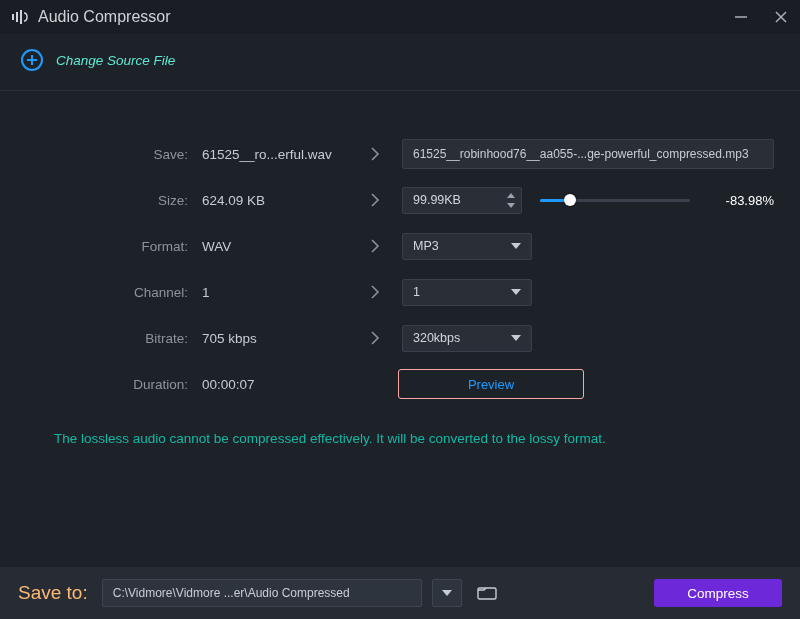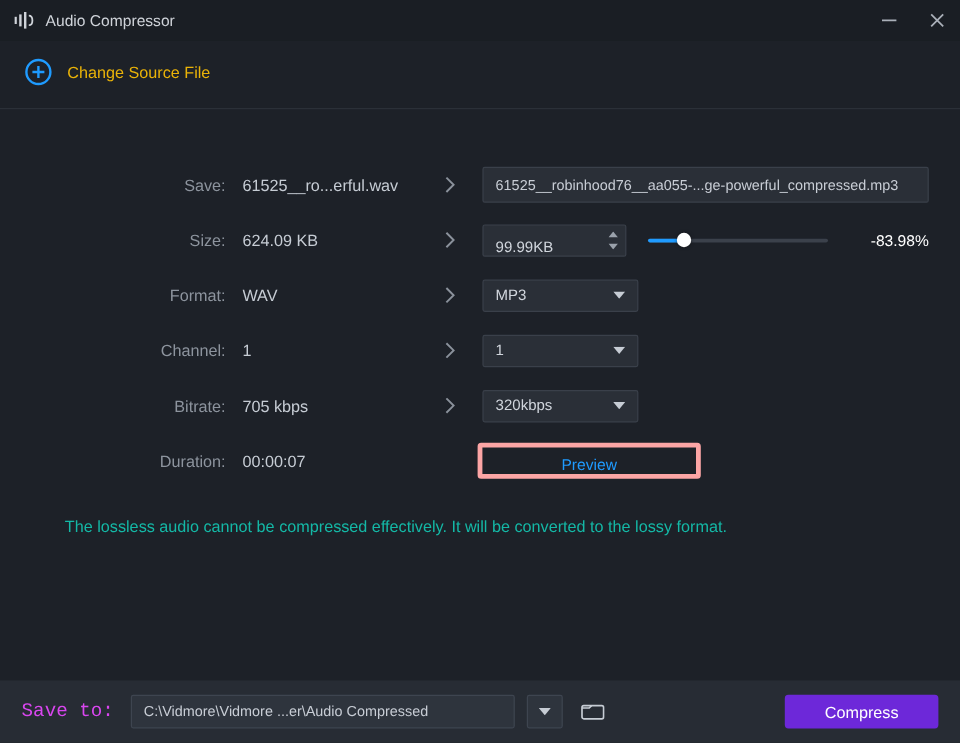--- a/index.html
+++ b/index.html
@@ -15,37 +15,37 @@
   
   .titlebar {
     display: flex;
     align-items: center;
     height: 34px;
     padding: 0 12px;
     background: #1a1e24;
     position: relative;
   }
   .titlebar .app-icon { display:flex; align-items:center; margin-right:8px; }
-  .titlebar .title { font-size: 13px; color:#cfd3d9; }
+  .titlebar .title { font-size: 16px; color:#cfd3d9; }
   .winctrl { position:absolute; right:8px; top:0; height:34px; display:flex; align-items:center; gap:18px; }
   .winbtn { width:22px; height:22px; display:flex; align-items:center; justify-content:center; cursor:pointer; }
   
   
   .sourcebar {
     display:flex;
     align-items:center;
     padding: 14px 20px 18px 20px;
     border-bottom: 1px solid #2b3038;
     gap:12px;
   }
   .plus-icon {
     width:24px; height:24px;
     display:flex; align-items:center; justify-content:center;
   }
-  .source-label { font-size:13.5px; color:#eab308; }
+  .source-label { font-size:13.5px; color:#5eead4;font-style:italic; }
 
   
   .main {
     padding: 40px 26px 10px 26px;
   }
   .row {
     display:flex;
     align-items:center;
     height:46px;
   }
@@ -103,21 +103,21 @@
   .size-out {
     margin-left:14px;
     display:flex; align-items:center; gap:12px;
     flex:1;
   }
   .spinner {
     width:120px; height:27px;
     background:#2a2f37;
     border:1px solid #3a404a;
     border-radius:2px;
-    display:flex; align-items:flex-end;
+    display:flex; align-items:center;
     color:#d1d6dd; font-size:12.5px;
     padding-left:10px;
     position:relative;
   }
   .spinner .spin-btns {
     position:absolute; right:4px; top:3px; bottom:3px;
     display:flex; flex-direction:column; justify-content:space-between;
   }
   .spin-btns div { width:12px; height:9px; display:flex; align-items:center; justify-content:center; cursor:pointer;}
   
@@ -147,47 +147,47 @@
     background:#fff;
     border-radius:50%;
     transform:translate(-50%,-50%);
     box-shadow:0 0 3px rgba(0,0,0,.5);
   }
   .reduction { color:#ffffff; font-size:13px; margin-left:8px; min-width:64px; text-align:right;}
 
   .preview-btn {
     margin-left:10px;
     width:186px; height:30px;
-    border:4px solid #fca5a5;
+    border:1px solid #fca5a5;
     border-radius:3px;
     color:#1f9bff;
     background:transparent;
     font-size:13px;
-    display:flex; align-items:flex-end; justify-content:center;
+    display:flex; align-items:center; justify-content:center;
     cursor:pointer;
   }
 
   .note {
     margin: 24px 0 0 28px;
     color:#14b8a6;
     font-size:13.5px;
   }
 
   
   .footer {
     position:absolute;
     bottom:0; left:0; right:0;
     height:52px;
     background:#272c34;
     display:flex;
     align-items:center;
     padding:0 18px;
     gap:10px;
   }
-  .footer .save-label { font-size:16px; color:#d946ef; margin-right:4px;font-family:Liberation Mono, monospace;}
+  .footer .save-label { font-size:19px; color:#fdba74; margin-right:4px;}
   .path-input {
     flex:1; max-width:320px;
     height:28px;
     background:#2e343d;
     border:1px solid #3e4550;
     border-radius:2px;
     color:#c8cdd5;
     font-size:12px;
     padding:0 10px;
     display:flex; align-items:center;

